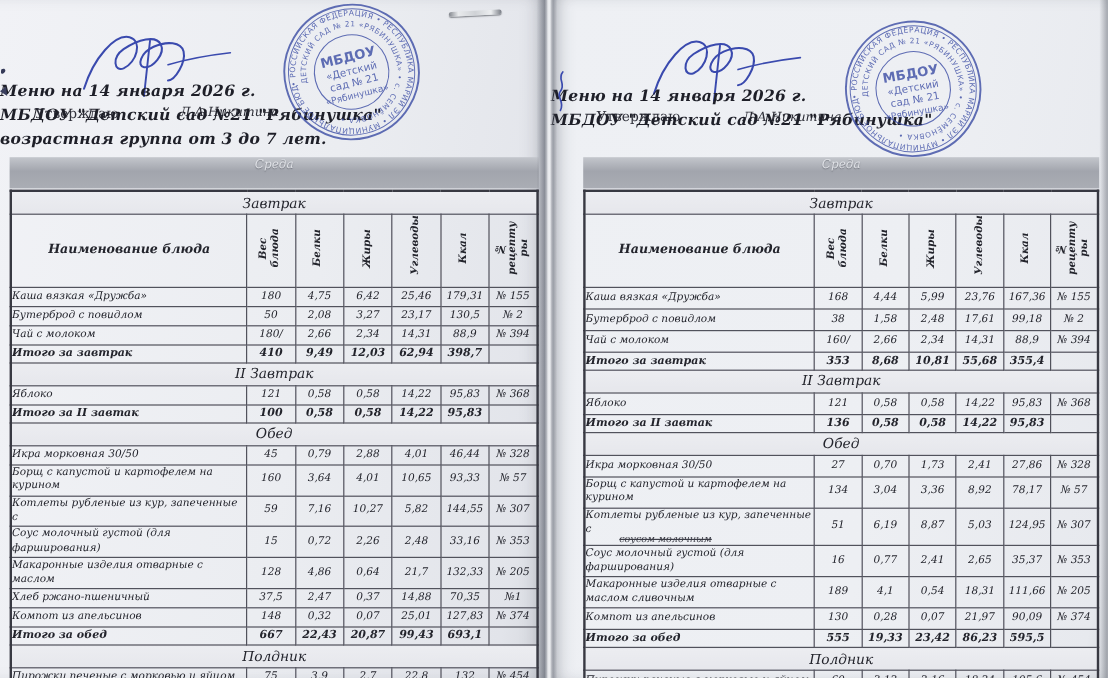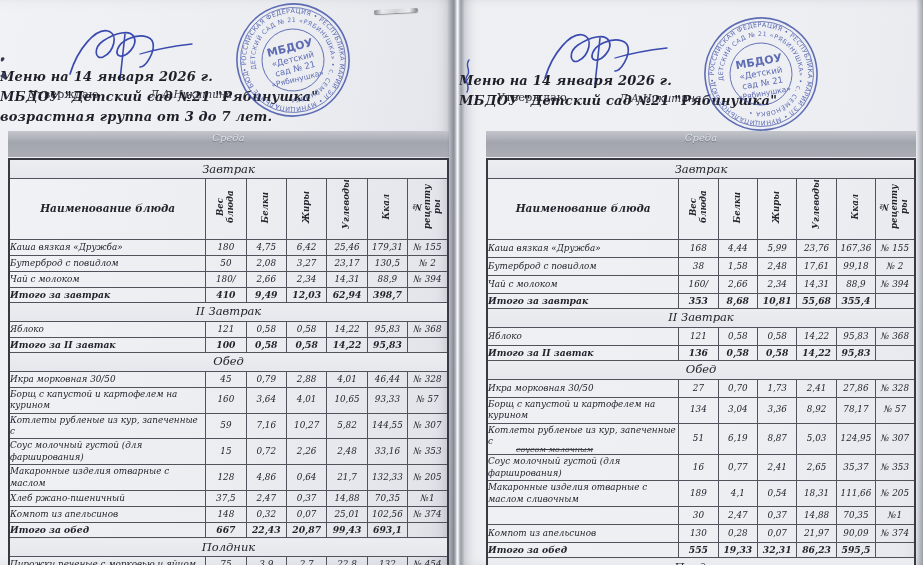--- a/index.html
+++ b/index.html
@@ -243,21 +243,21 @@
             <td class="num-cell">14,88</td>
             <td class="num-cell">70,35</td>
             <td class="num-cell">№1</td>
           </tr>
           <tr class="dish-row">
             <td class="name-cell">Компот из апельсинов</td>
             <td class="num-cell">148</td>
             <td class="num-cell">0,32</td>
             <td class="num-cell">0,07</td>
             <td class="num-cell">25,01</td>
-            <td class="num-cell">102,56</td>
+            <td class="num-cell">127,83</td>
             <td class="num-cell">№ 374</td>
           </tr>
           <tr class="total-row">
             <td class="name-cell">Итого за обед</td>
             <td class="num-cell">667</td>
             <td class="num-cell">22,43</td>
             <td class="num-cell">20,87</td>
             <td class="num-cell">99,43</td>
             <td class="num-cell">693,1</td>
             <td class="num-cell"></td>
@@ -448,42 +448,33 @@
           <tr class="dish-row">
             <td class="name-cell">Макаронные изделия отварные с маслом сливочным</td>
             <td class="num-cell">189</td>
             <td class="num-cell">4,1</td>
             <td class="num-cell">0,54</td>
             <td class="num-cell">18,31</td>
             <td class="num-cell">111,66</td>
             <td class="num-cell">№ 205</td>
           </tr>
           <tr class="dish-row">
-            <td class="name-cell"></td>
-            <td class="num-cell">30</td>
-            <td class="num-cell">2,47</td>
-            <td class="num-cell">0,37</td>
-            <td class="num-cell">14,88</td>
-            <td class="num-cell">70,35</td>
-            <td class="num-cell">№1</td>
-          </tr>
-          <tr class="dish-row">
             <td class="name-cell">Компот из апельсинов</td>
             <td class="num-cell">130</td>
             <td class="num-cell">0,28</td>
             <td class="num-cell">0,07</td>
             <td class="num-cell">21,97</td>
             <td class="num-cell">90,09</td>
             <td class="num-cell">№ 374</td>
           </tr>
           <tr class="total-row">
             <td class="name-cell">Итого за обед</td>
             <td class="num-cell">555</td>
             <td class="num-cell">19,33</td>
-            <td class="num-cell">32,31</td>
+            <td class="num-cell">23,42</td>
             <td class="num-cell">86,23</td>
             <td class="num-cell">595,5</td>
             <td class="num-cell"></td>
           </tr>
           <tr class="section-row">
             <td colspan="7" class="section-cell">Полдник</td>
           </tr>
           <tr class="dish-row">
             <td class="name-cell">Пирожки печеные с морковью и яйцом</td>
             <td class="num-cell">60</td>

